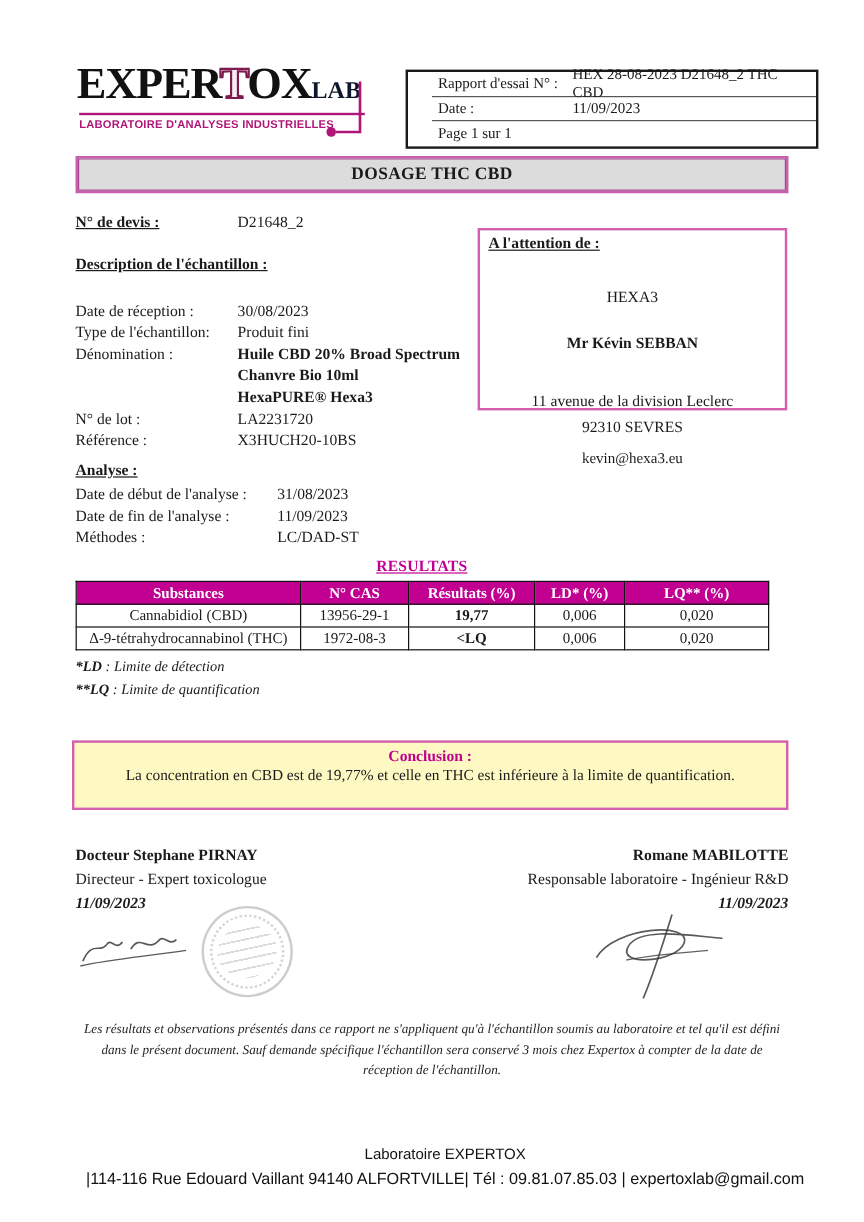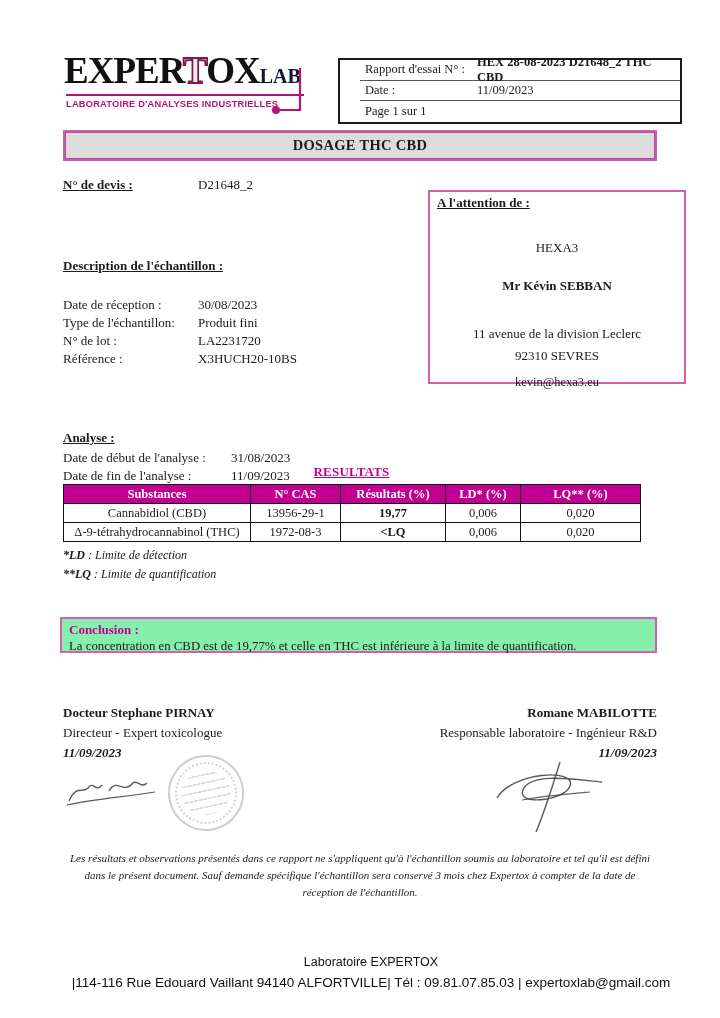--- a/index.html
+++ b/index.html
@@ -14,43 +14,43 @@
   .brand .lab { font-size:20px; color:#0f172a; letter-spacing:0; font-weight:bold; }
   .logo-rule { position:absolute; left:2px; top:42px; width:238px; height:2px; background:#b01578; }
   .tagline { position:absolute; left:2px; top:47px; font-family:"Liberation Sans",sans-serif; font-size:9.3px; font-weight:bold; color:#b01578; letter-spacing:.2px; white-space:nowrap; }
   .logo-connector { position:absolute; left:0; top:0; }
 
   
   .report-box { position:absolute; left:338px; top:58px; width:344px; height:66px; border:2px solid #1a1a1a; background:#fff; font-size:12.5px; }
   .report-box .rrow { display:flex; height:20.5px; align-items:center; padding:0 5px; border-bottom:1px solid #555;margin-left:20px; }
   .report-box .rrow:last-child { border-bottom:none; }
   .report-box .rlabel { width:112px; flex:none; }
-  .report-box .rvalue { font-weight:bold; }
+  .report-box .rvalue { font-weight:normal; }
   .report-box .rvalue.normal { font-weight:normal; }
 
   
   .title-bar { position:absolute; left:63px; top:130px; width:594px; height:31px; background:#dcdcdc; border:2px solid #c75fae; box-shadow:inset 0 0 0 1px #a94a92; display:flex; align-items:center; justify-content:center; font-size:14.5px; font-weight:bold; letter-spacing:.3px; }
 
   
   .devis { position:absolute; left:63px; top:177px; font-size:13px; }
   .devis .dlabel { font-weight:bold; text-decoration:underline; }
   .devis .dvalue { position:absolute; left:135px; top:0; white-space:nowrap; }
 
   
   .description { position:absolute; left:63px; top:212px; width:330px; font-size:13px; }
-  .sec-heading { font-weight:bold; text-decoration:underline; font-size:13px;margin-top:46px; }
+  .sec-heading { font-weight:bold; text-decoration:underline; font-size:13px; }
   .desc-rows { margin-top:22px; }
   .frow { position:relative; min-height:18px; line-height:18px; }
   .frow .flabel { display:inline-block; }
   .frow .fvalue { position:absolute; left:135px; top:0; white-space:nowrap; }
   .frow.multiline { margin-bottom:0; }
   .denom-lines div { line-height:18px; font-weight:bold; white-space:nowrap; }
 
   
-  .attention-box { position:absolute; left:398px; top:190px; width:258px; height:194px; border:2px solid #d45fae; background:#fff; font-size:13px;margin-left:30px; }
+  .attention-box { position:absolute; left:398px; top:190px; width:258px; height:152px; border:2px solid #d45fae; background:#fff; font-size:13px; }
   .attention-box .aheading { position:absolute; left:7px; top:3px; font-weight:bold; text-decoration:underline; }
   .attention-box .acompany { position:absolute; left:0; top:48px; width:100%; text-align:center; }
   .attention-box .acontact { position:absolute; left:0; top:86px; width:100%; text-align:center; font-weight:bold; }
   .attention-box .aaddr1 { position:absolute; left:0; top:134px; width:100%; text-align:center; }
   .attention-box .aaddr2 { position:absolute; left:0; top:156px; width:100%; text-align:center; }
   .attention-box .aemail { position:absolute; left:0; top:183px; width:100%; text-align:center; font-size:12.5px; }
 
   
   .analyse { position:absolute; left:63px; top:384px; width:330px; font-size:13px; }
   .analyse .frow .fvalue { left:168px; }
@@ -61,21 +61,21 @@
   table.results { position:absolute; left:63px; top:484px; width:577px; border-collapse:collapse; font-size:12.5px; table-layout:fixed; }
   table.results th, table.results td { border:1.6px solid #111; text-align:center; padding:1px 2px; height:19px; }
   table.results th { background:#c10091; color:#fff; font-weight:bold; font-size:12.5px; }
   td.result-val { font-weight:bold; }
   .col-sub { width:187px; } .col-cas { width:90px; } .col-res { width:105px; } .col-ld { width:75px; } .col-lq { width:120px; }
 
   .footnotes { position:absolute; left:63px; top:546px; font-size:12px; font-style:italic; line-height:19px; }
   .footnotes .term { font-weight:bold; }
 
   
-  .conclusion-box { position:absolute; left:60px; top:617px; width:597px; height:36px; border:2px solid #d45fae; background:#86efac; padding:3px 7px; }
+  .conclusion-box { position:absolute; left:60px; top:617px; width:597px; height:58px; border:2px solid #d45fae; background:#fef9c3; padding:3px 7px;text-align:center; }
   .conclusion-box .clabel { color:#c10091; font-weight:bold; font-size:13px; }
   .conclusion-box .ctext { font-size:12.8px; margin-top:1px; }
 
   
   .sig-left { position:absolute; left:63px; top:703px; width:300px; font-size:13px; }
   .sig-right { position:absolute; left:360px; top:703px; width:297px; font-size:13px; text-align:right; }
   .sig-name { font-weight:bold; line-height:20px; }
   .sig-role { line-height:20px; }
   .sig-date { font-style:italic; font-weight:bold; line-height:20px; }
   .sig-scribble-left { position:absolute; left:0px; top:62px; }
@@ -131,20 +131,28 @@
   <div class="description">
     <div class="sec-heading">Description de l'échantillon :</div>
     <div class="desc-rows">
       <div class="frow">
         <span class="flabel">Date de réception :</span>
         <span class="fvalue">30/08/2023</span>
       </div>
       <div class="frow">
         <span class="flabel">Type de l'échantillon:</span>
         <span class="fvalue">Produit fini</span>
+      </div>
+      <div class="frow multiline" style="height:54px;">
+        <span class="flabel">Dénomination :</span>
+        <span class="fvalue denom-lines">
+          <div>Huile CBD 20% Broad Spectrum</div>
+          <div>Chanvre Bio 10ml</div>
+          <div>HexaPURE® Hexa3</div>
+        </span>
       </div>
       <div class="frow">
         <span class="flabel">N° de lot :</span>
         <span class="fvalue">LA2231720</span>
       </div>
       <div class="frow">
         <span class="flabel">Référence :</span>
         <span class="fvalue">X3HUCH20-10BS</span>
       </div>
     </div>

